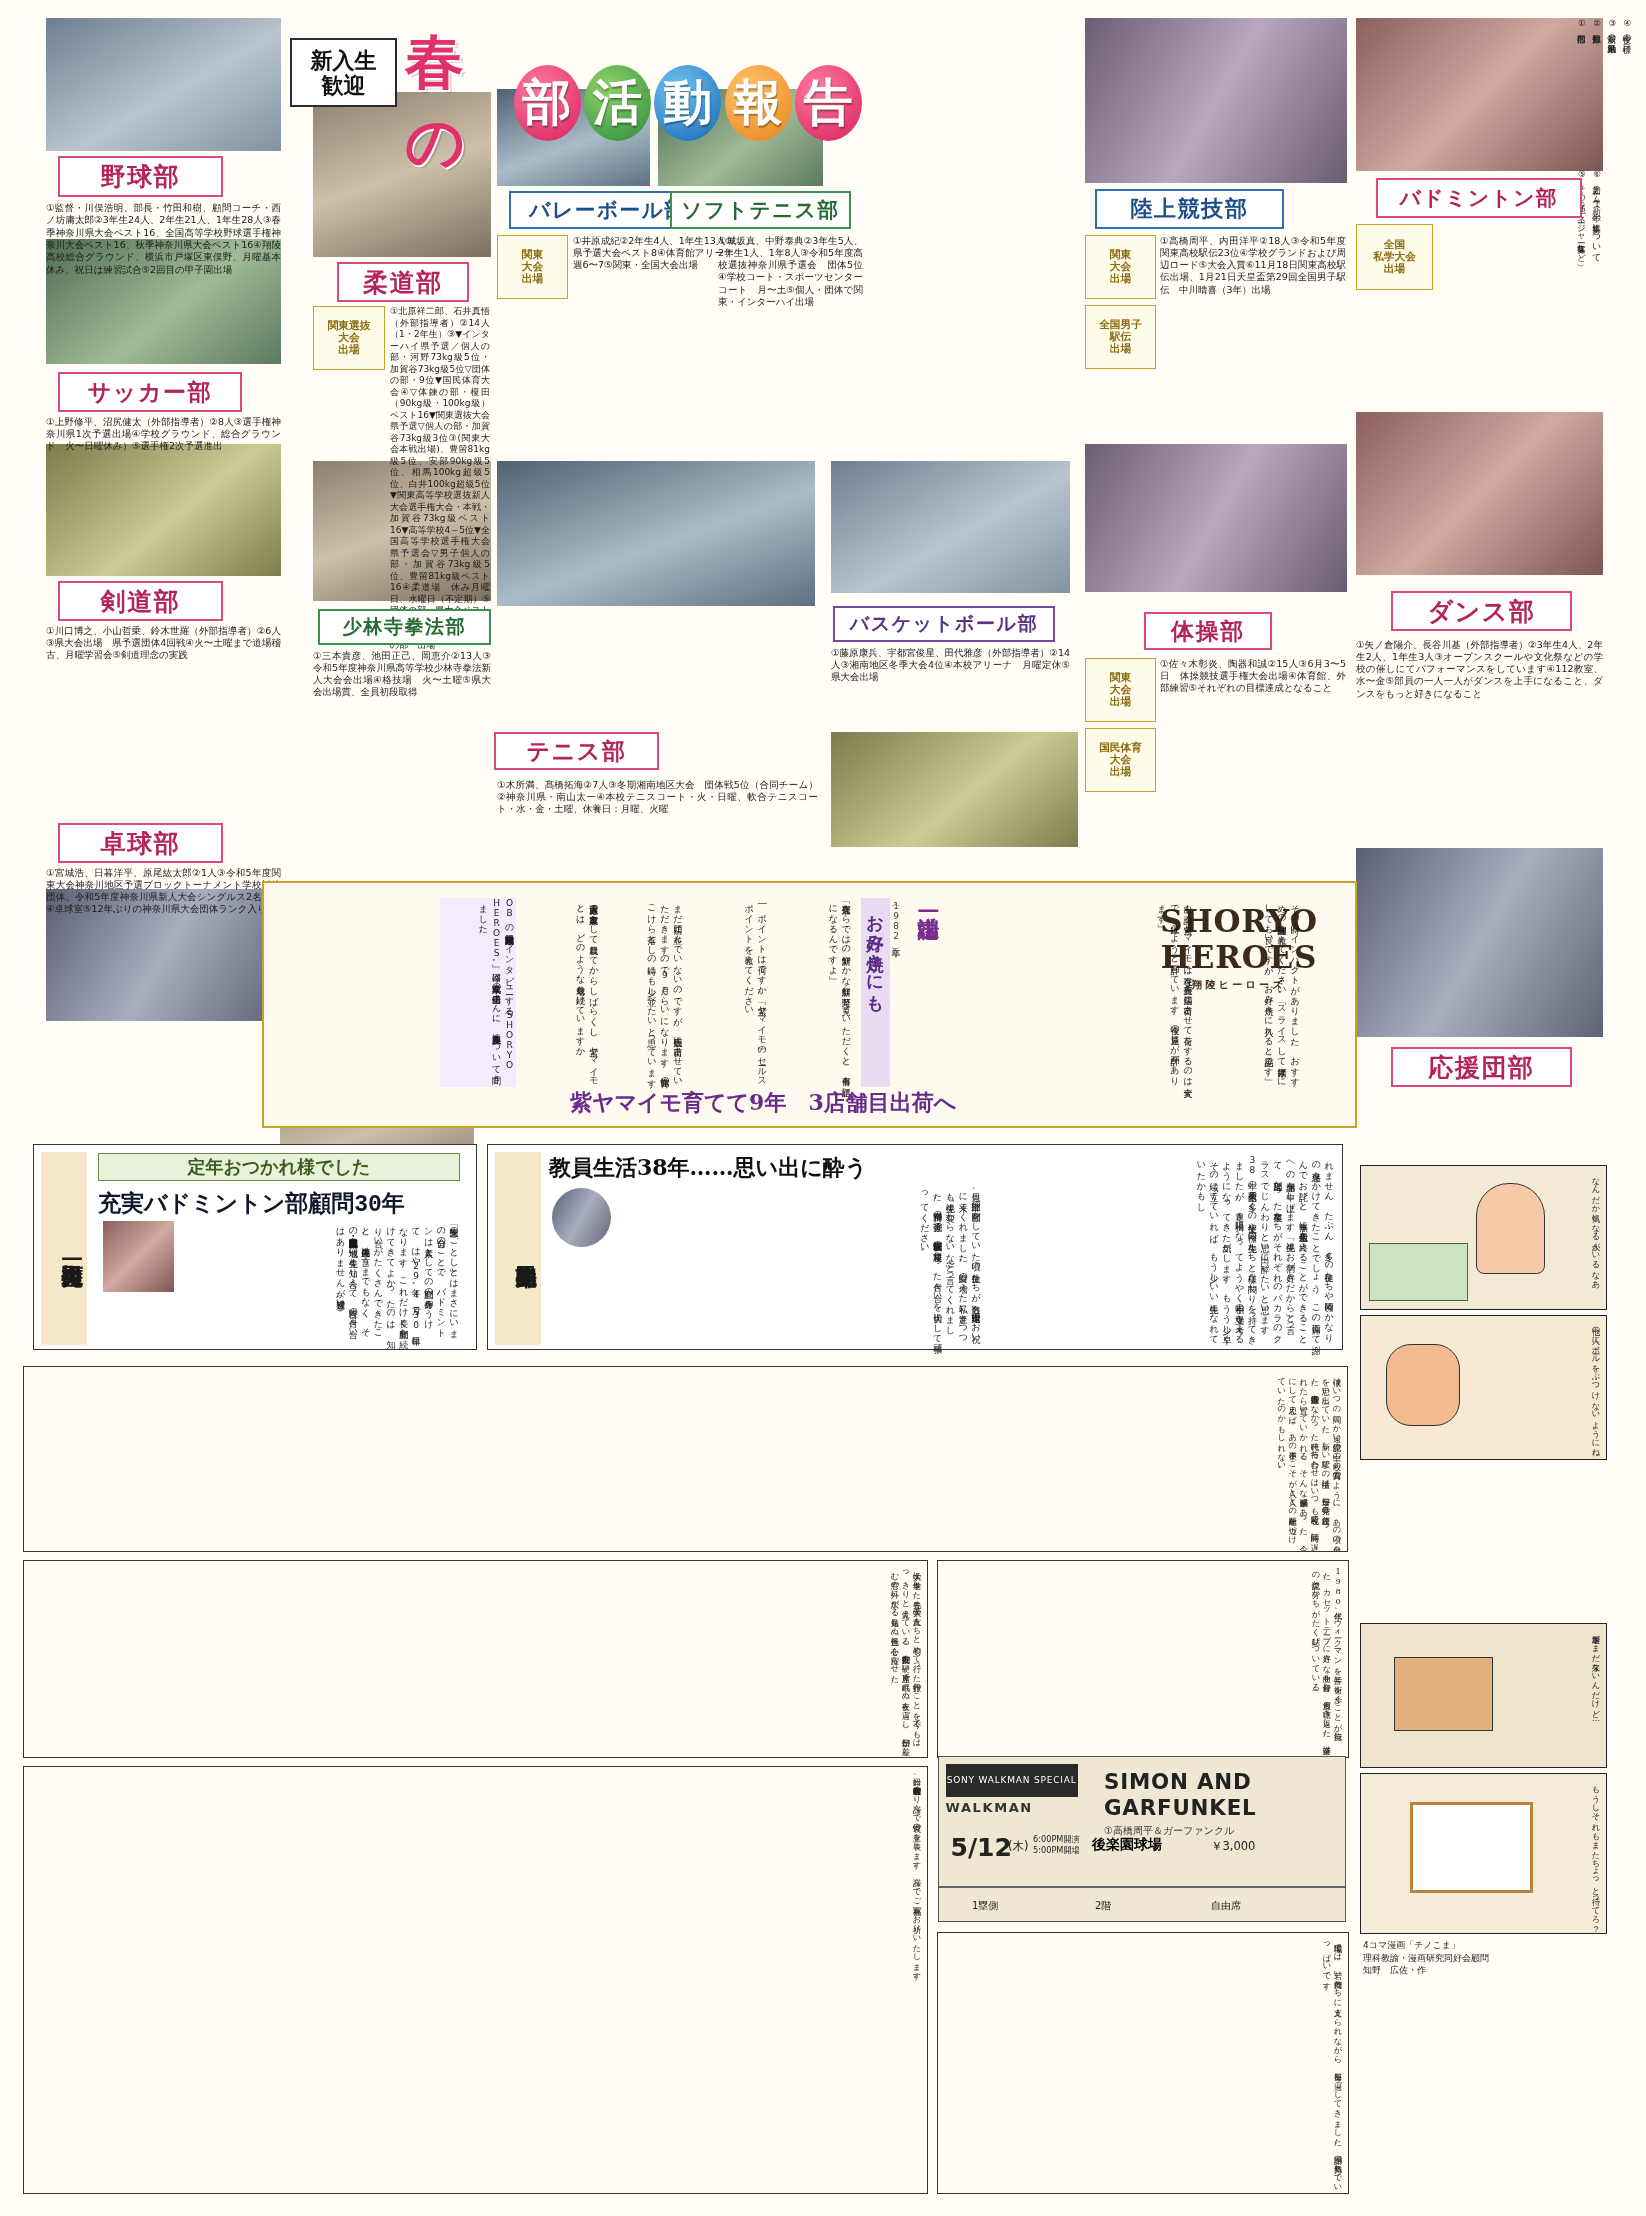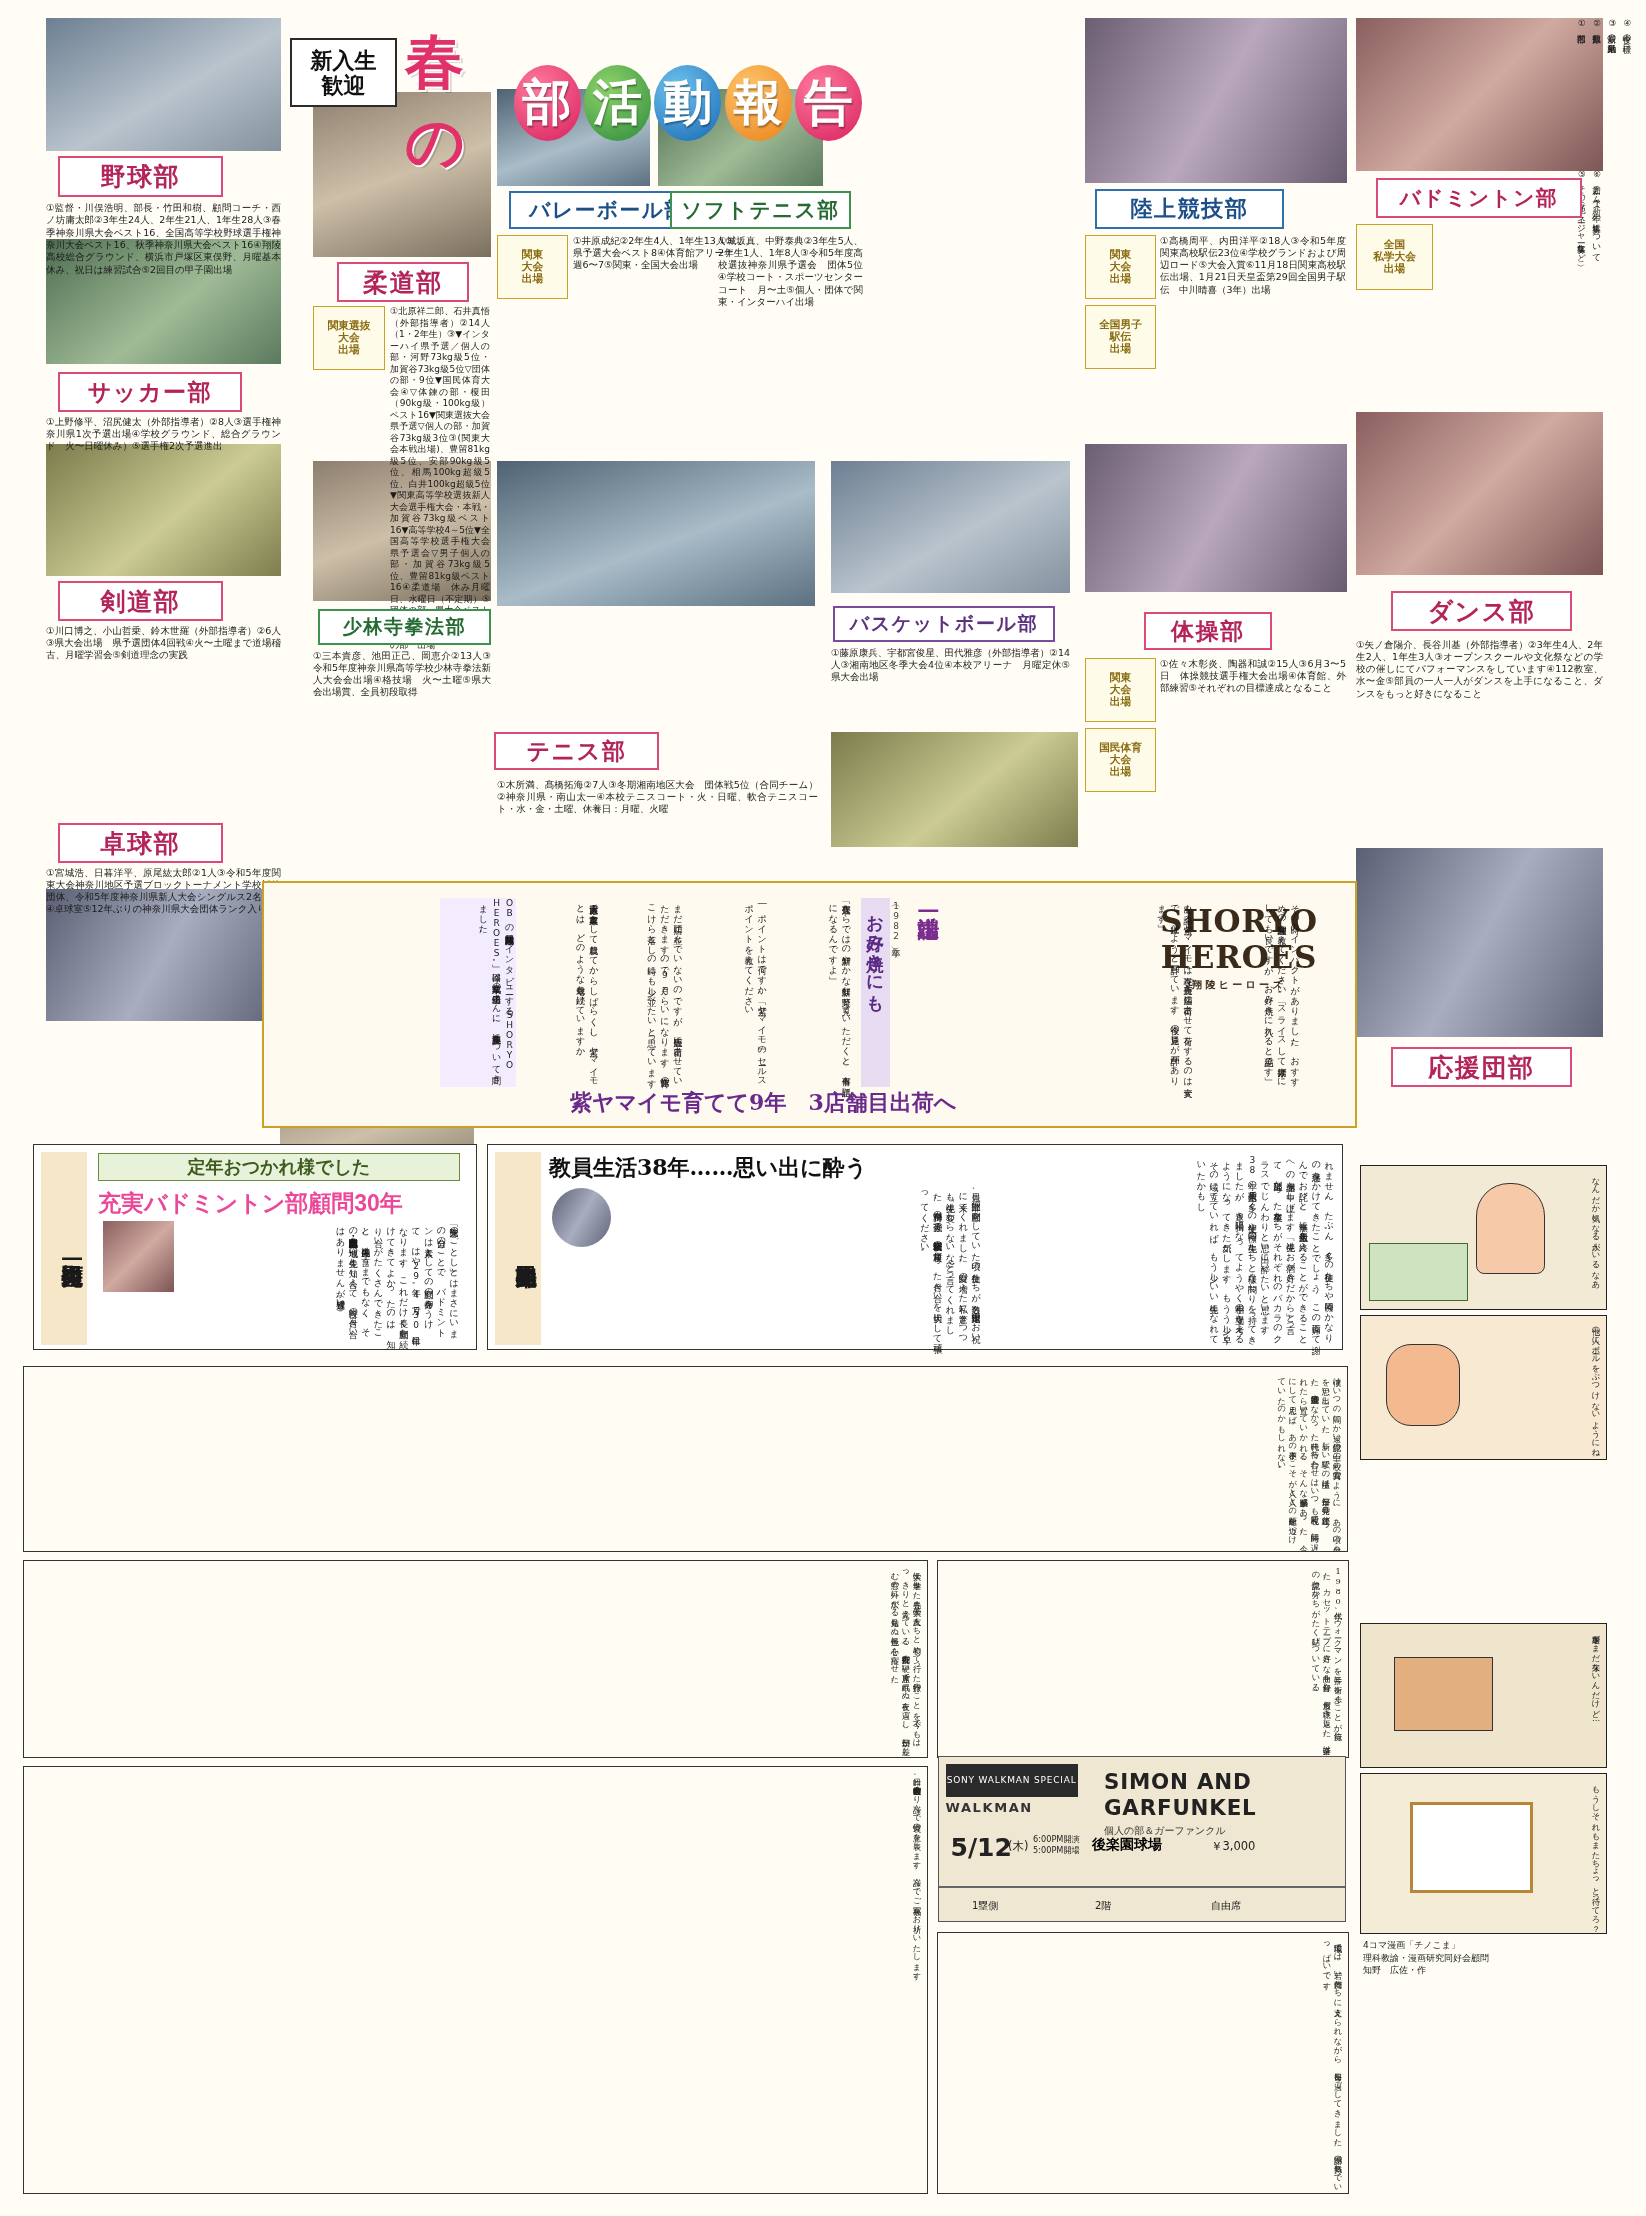--- a/index.html
+++ b/index.html
@@ -252,21 +252,21 @@
 
     <div style="position:absolute;left:831px;top:15px;width:99px;height:189px;writing-mode:vertical-rl;text-orientation:upright;font-size:9px;line-height:1.45;">出を語る「紫ヤマイモは現在、直売所3店舗に出荷させて荷をするのは大変で、仕上げようと計画しています。今後の見通しが計画があります」</div>
     <div style="position:absolute;left:938px;top:15px;width:99px;height:189px;writing-mode:vertical-rl;text-orientation:upright;font-size:9px;line-height:1.45;">その時のインパクトがありました。おすすめの調理方法を教えてください。「スライスして素揚げにしても良いですが、お好み焼きに入れると絶品です」</div>
 
     <div class="headline-purple">紫ヤマイモ育てて9年　3店舗目出荷へ</div>
   </div>
 
   <div class="tbox" style="left:33px;top:1144px;width:444px;height:206px;">
     <div style="position:absolute;left:6.6px;top:6.6px;width:46px;height:193px;writing-mode:vertical-rl;text-orientation:upright;font-family:'DejaVu Serif',serif;font-weight:bold;font-size:21.4px;background:#f6e7c8;display:flex;align-items:flex-start;justify-content:center;">権田一顕先生</div>
     <div style="position:absolute;left:64px;top:8.2px;width:362px;height:28px;background:#e8f2da;border:1.6px solid #6a8c3c;display:flex;align-items:center;justify-content:center;font-family:'DejaVu Serif',serif;font-weight:bold;font-size:18px;color:#3d5c1e;">定年おつかれ様でした</div>
-    <div style="position:absolute;left:64px;top:43px;width:362px;font-family:Liberation Sans, sans-serif;font-weight:bold;font-size:23px;color:#ec4899;">充実バドミントン部顧問30年</div>
+    <div style="position:absolute;left:64px;top:43px;width:362px;font-family:Liberation Mono, monospace;font-weight:bold;font-size:23px;color:#0f172a;">充実バドミントン部顧問30年</div>
     <div class="photo g5" style="left:69px;top:76px;width:71px;height:71px;"></div>
     <div style="position:absolute;left:148px;top:76px;width:278px;height:120px;writing-mode:vertical-rl;text-orientation:upright;font-size:9px;line-height:1.4;">「光陰矢のごとし」とはまさにいまの自分のことで、バドミントンは素人としての顧問の押命をうけて、はや29年。4月で30年目になります。これだけ長く顧問を続けてきてよかったのは、知り合いがたくさんできたこと。内藤先生は言うまでもなく、その他比叡山高・叡明高・常総学院高・桐蔭学園高等色々な地域の先生と知り合えて、普段の付き合いはありませんが（皆様適い）</div>
   </div>
 
   <div class="tbox" style="left:487px;top:1144px;width:856px;height:206px;">
     <div style="position:absolute;left:6.6px;top:6.6px;width:46px;height:193px;writing-mode:vertical-rl;text-orientation:upright;font-family:'DejaVu Serif',serif;font-weight:bold;font-size:21.4px;background:#f6e7c8;display:flex;align-items:flex-start;justify-content:center;">柴田功史郎先生</div>
     <div style="position:absolute;left:61px;top:8.2px;width:444px;font-family:'DejaVu Serif',serif;font-weight:bold;font-size:22px;color:#111;">教員生活38年……思い出に酔う</div>
     <div class="photo g8" style="left:64px;top:43px;width:59px;height:59px;border-radius:50%;"></div>
     <div style="position:absolute;left:132px;top:41px;width:362px;height:155px;writing-mode:vertical-rl;text-orientation:upright;font-size:9px;line-height:1.42;">先日、陸上部の顧問をしていた頃の生徒たちが数名、「定年退職」のお祝いに来てくれました。白髪の増えた私に驚きつつも「先生は変わらないな〜」と言ってくれました。神奈川県の強豪で、全国高校駅伝の常連校だった付き合いを大切にして頑張ってください。</div>
     <div style="position:absolute;left:505px;top:10px;width:342px;height:186px;writing-mode:vertical-rl;text-orientation:upright;font-size:9px;line-height:1.42;">れません。たぶん、多くの生徒たちや同僚にかなりの迷惑をかけてきたことでしょう。この席面にて謝んでお詫びと、無事に教員生活を終えることができることへの感謝を申し上げます。「先生はお酒が好きだから」と言って、陸上部だった卒業生たちがそれぞれのバカラのクラスでじんわりと思い出に酔いたいと思います。38年の教員生活で多くの生徒や同僚の先生たちと様々な関わりを持ってきましたが、退き揖陽になってようやく相手の立場を考えるようになってきた気がします。もうう少し早くその域に立てていれば、もう少しいい先生になれていたかもし</div>
@@ -301,21 +301,21 @@
   </div>
   <div class="dense" style="left:937px;top:1560px;width:412px;height:198px;">
     <div class="dense-inner" style="width:100%;">1980年代、ウォークマンを片手に街を歩くことが流行した。カセットテープに好きな曲を録音し、何度も聴き返した。音楽は青春の記憶と分かちがたく結びついている。</div>
   </div>
 
   <div class="ticket" style="left:938px;top:1756px;width:408px;height:166px;">
     <div style="position:absolute;left:6.6px;top:6.6px;width:132px;height:33px;background:#2a2a2a;color:#fff;display:flex;align-items:center;justify-content:center;font-size:9px;letter-spacing:0.8px;">SONY WALKMAN SPECIAL</div>
     <div style="position:absolute;left:6.6px;top:43px;width:132px;font-size:13px;font-weight:bold;letter-spacing:1.6px;color:#333;">WALKMAN</div>
     <div class="sg" style="position:absolute;left:165px;top:11.5px;">SIMON AND</div>
     <div class="sg" style="position:absolute;left:165px;top:38px;">GARFUNKEL</div>
-    <div style="position:absolute;left:165px;top:67px;font-size:10px;color:#333;">個人の部＆ガーファンクル</div>
+    <div style="position:absolute;left:165px;top:67px;font-size:10px;color:#333;">①高橋周平＆ガーファンクル</div>
     <div style="position:absolute;left:11.5px;top:76px;font-size:25px;font-weight:bold;color:#222;">5/12</div>
     <div style="position:absolute;left:69px;top:82px;font-size:11.5px;color:#222;">(木)</div>
     <div style="position:absolute;left:94px;top:77px;font-size:8.2px;color:#222;white-space:pre-line;">6:00PM開演
 5:00PM開場</div>
     <div style="position:absolute;left:153px;top:79px;font-size:14px;font-weight:bold;color:#000000;">後楽園球場</div>
     <div style="position:absolute;left:272px;top:82px;font-size:11.5px;color:#222;">￥3,000</div>
     <div style="position:absolute;left:0;bottom:33px;width:100%;height:1.6px;background:#666;"></div>
     <div class="row" style="position:absolute;left:33px;bottom:8.2px;">1塁側</div>
     <div class="row" style="position:absolute;left:156px;bottom:8.2px;">2階</div>
     <div class="row" style="position:absolute;left:272px;bottom:8.2px;">自由席</div>

